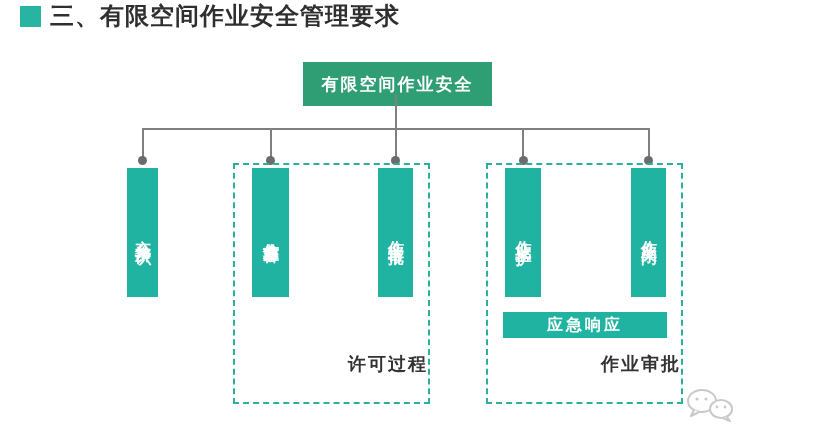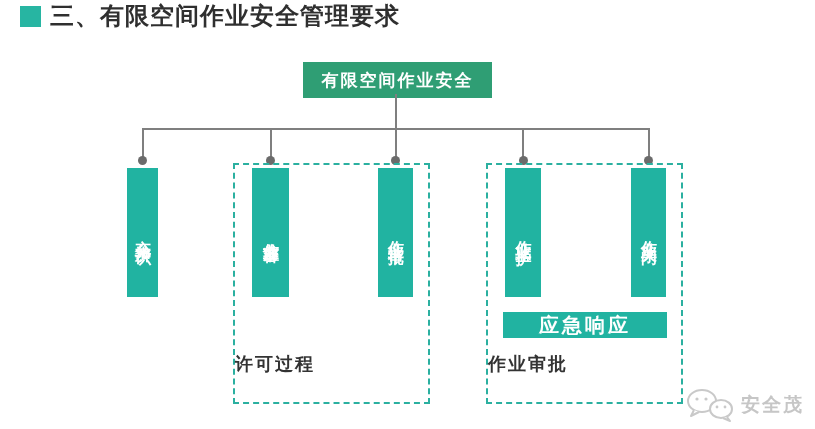--- a/index.html
+++ b/index.html
@@ -8,21 +8,21 @@
     font-family:"Liberation Sans",sans-serif;
   }
   
   .hdr-bullet{position:absolute;left:20px;top:6px;width:21px;height:21px;background:#27b5a2;}
   .hdr-title{
     position:absolute;left:50px;top:3px;margin:0;font-size:24px;line-height:26px;
     font-weight:bold;color:#2f2f2f;letter-spacing:1px;white-space:nowrap;
   }
   
   .root-node{
-    position:absolute;left:303px;top:62px;width:189px;height:36px;background:#2f9e74;
+    position:absolute;left:303px;top:62px;width:189px;height:44px;background:#2f9e74;
     color:#ffffff;font-size:17px;font-weight:bold;letter-spacing:2px;
     display:flex;align-items:center;justify-content:center;white-space:nowrap;
   }
   
   .line{position:absolute;background:#7f7f7f;}
   .trunk{left:394.5px;top:94px;width:2px;height:34px;}
   .hline{left:141.5px;top:128px;width:508px;height:2px;}
   .drop{top:128px;width:2px;height:30px;}
   .drop1{left:141.5px;} .drop2{left:269.5px;} .drop3{left:394.5px;} .drop4{left:522px;} .drop5{left:647.5px;}
   .dot{position:absolute;top:156px;width:9px;height:9px;border-radius:50%;background:#6b6b6b;}
@@ -40,27 +40,27 @@
   .vbar4{left:505px;width:36px;}
   .vbar5{left:631px;width:35px;}
   
   .group{
     position:absolute;top:163px;width:197px;height:241px;
     border:2px dashed #2bb0a0;box-sizing:border-box;
   }
   .groupA{left:233px;}
   .groupB{left:486px;}
   .group-label{
-    position:absolute;left:0;right:0;bottom:26px;text-align:left;
+    position:absolute;left:0;right:0;bottom:26px;text-align:right;
     font-size:18px;font-weight:bold;color:#333333;letter-spacing:2px;
   }
   
   .hbar{
     position:absolute;left:503px;top:312px;width:164px;height:26px;background:#21b3a1;
-    color:#ffffff;font-size:20px;font-weight:bold;letter-spacing:3px;
+    color:#ffffff;font-size:16px;font-weight:bold;letter-spacing:3px;
     display:flex;align-items:center;justify-content:center;
   }
   
   .watermark{
     position:absolute;left:685px;top:388px;display:flex;align-items:center;gap:4px;
   }
   .wm-text{font-size:19px;font-weight:bold;color:#c6c6c6;letter-spacing:2px;white-space:nowrap;}
 </style>
 </head>
 <body>
@@ -104,16 +104,15 @@
     <svg width="52" height="34" viewBox="0 0 52 34">
       <ellipse cx="17" cy="13" rx="14" ry="11" fill="#ffffff" stroke="#c9c9c9" stroke-width="2"></ellipse>
       <path d="M9 22 L6 28 L14 24" fill="#ffffff" stroke="#c9c9c9" stroke-width="2" stroke-linejoin="round"></path>
       <circle cx="12" cy="11" r="1.6" fill="#c9c9c9"></circle>
       <circle cx="21" cy="11" r="1.6" fill="#c9c9c9"></circle>
       <ellipse cx="36" cy="21" rx="11" ry="9" fill="#ffffff" stroke="#c9c9c9" stroke-width="2"></ellipse>
       <path d="M42 29 L45 33 L38 30" fill="#ffffff" stroke="#c9c9c9" stroke-width="2" stroke-linejoin="round"></path>
       <circle cx="32" cy="19" r="1.4" fill="#c9c9c9"></circle>
       <circle cx="40" cy="19" r="1.4" fill="#c9c9c9"></circle>
     </svg>
-    <span class="wm-text">安全茂</span>
   </div>
 
 </div>
 
 </body></html>

